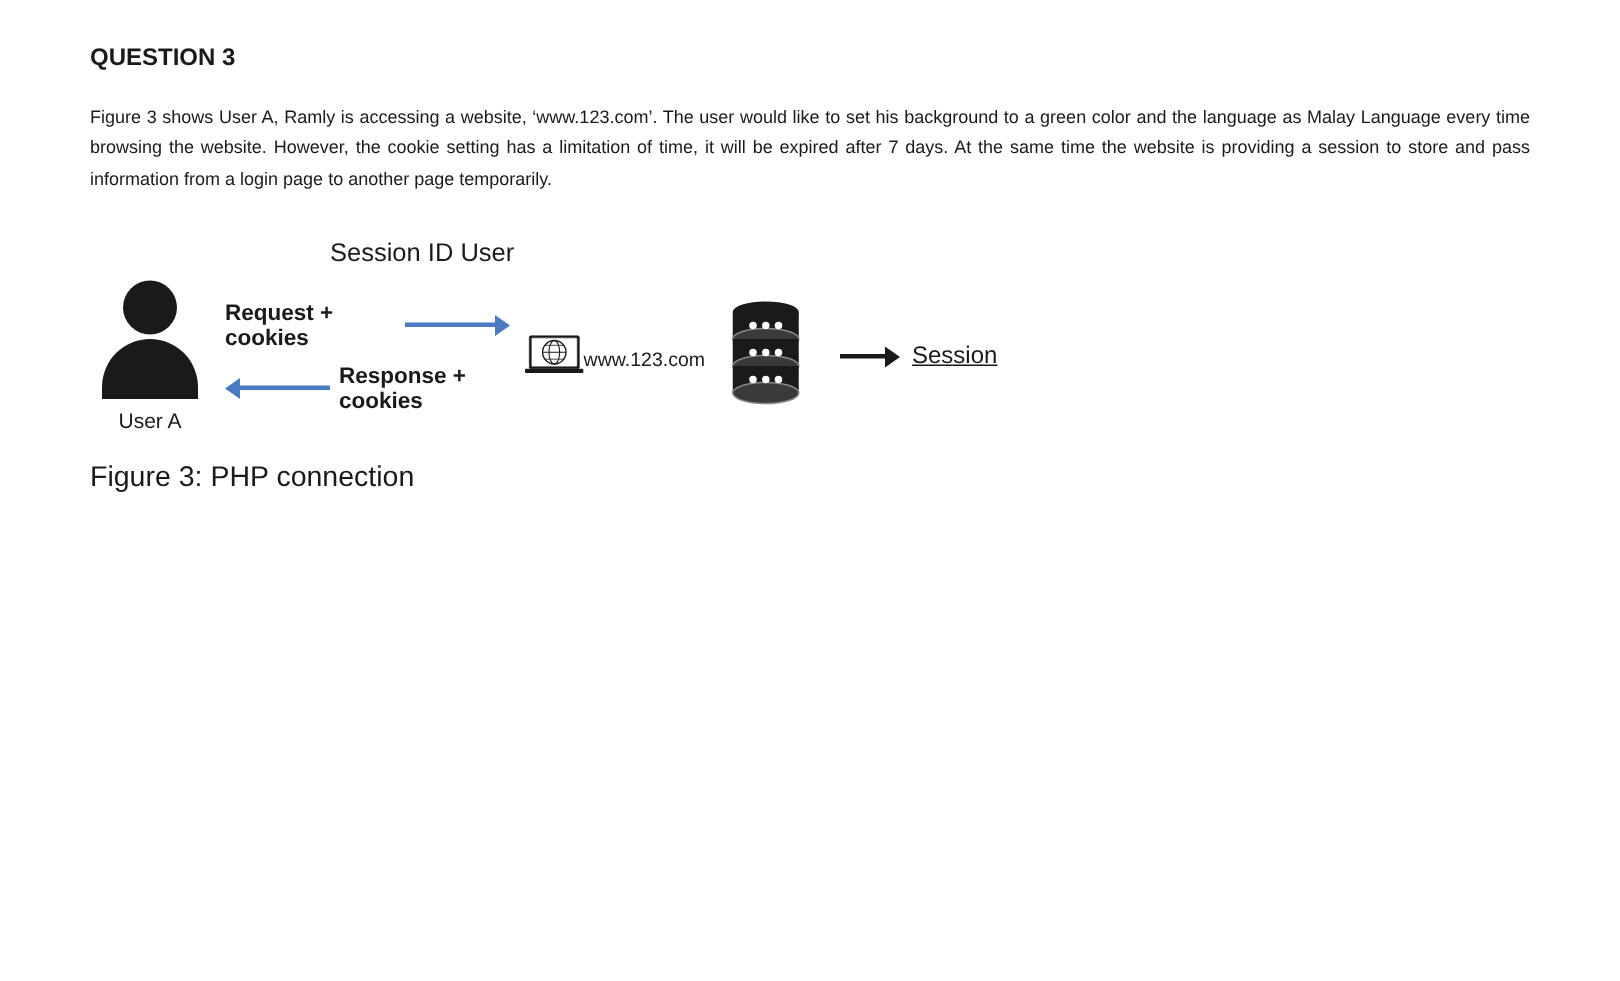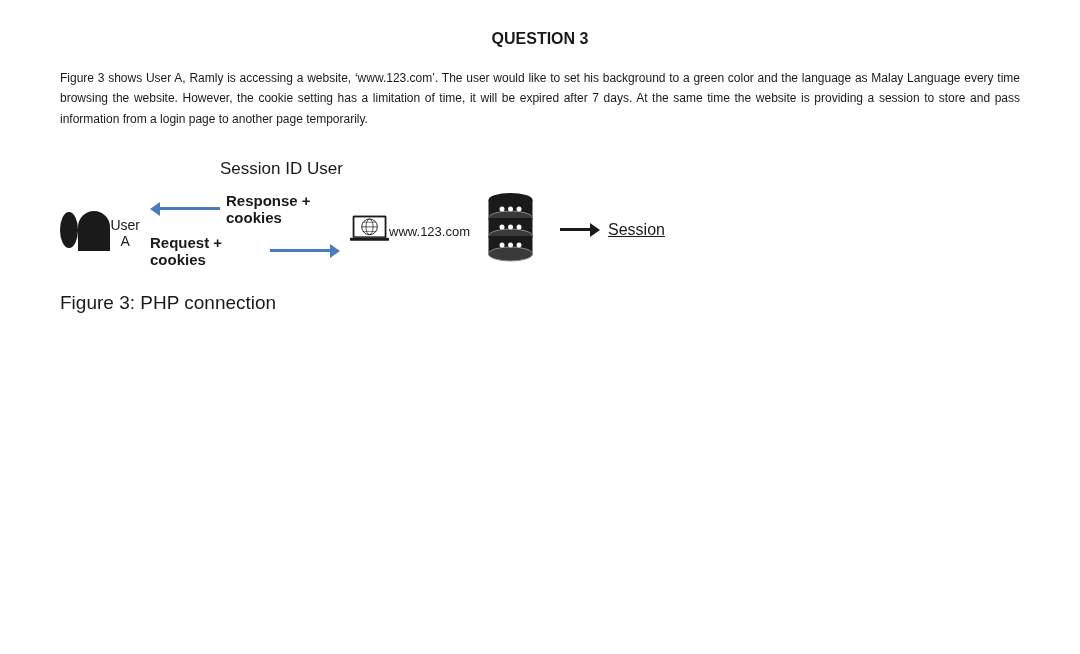--- a/index.html
+++ b/index.html
@@ -10,21 +10,20 @@
       color: #1a1a1a;
       width: 1080px;
       height: 654px;
       overflow: hidden;
       padding: 30px 60px;
     }
     .question-title {
       font-weight: bold;
       font-size: 16px;
       margin-bottom: 20px;
-      text-align: center;
     }
     .question-body {
       font-size: 12px;
       line-height: 1.7;
       text-align: justify;
       margin-bottom: 30px;
     }
     .diagram-area {
       display: flex;
       flex-direction: column;
@@ -39,20 +38,21 @@
     }
     .diagram-row {
       display: flex;
       align-items: center;
       gap: 10px;
       position: relative;
     }
     
     .user-figure {
       display: flex;
+      flex-direction: column;
       align-items: center;
       width: 80px;
     }
     .user-head {
       width: 36px;
       height: 36px;
       background: #1a1a1a;
       border-radius: 50%;
     }
     .user-body {
@@ -189,31 +189,31 @@
     <div class="diagram-row">
 
       <div class="user-figure">
         <div class="user-head"></div>
         <div class="user-body"></div>
         <div class="user-label">User A</div>
       </div>
 
       <div class="arrows-block">
         <div class="arrow-row">
+          <span>Request + cookies</span>
+          <div class="arrow-right">
+            <div class="arrow-line-right"></div>
+          </div>
+        </div>
+        <div class="arrow-row">
           <div class="arrow-left">
             <div class="arrow-line-left"></div>
           </div>
           <span>Response + cookies</span>
         </div>
-        <div class="arrow-row">
-          <span>Request + cookies</span>
-          <div class="arrow-right">
-            <div class="arrow-line-right"></div>
-          </div>
-        </div>
       </div>
 
       <div class="laptop-container">
         <svg class="laptop-svg" viewBox="0 0 110 85">
 
           <rect x="8" y="4" width="94" height="62" rx="3" ry="3" fill="#1a1a1a" stroke="#1a1a1a" stroke-width="1"></rect>
           <rect x="12" y="8" width="86" height="54" rx="2" ry="2" fill="#ffffff" stroke="#333" stroke-width="1"></rect>
 
           <circle cx="55" cy="35" r="22" fill="none" stroke="#1a1a1a" stroke-width="2.5"></circle>
           <ellipse cx="55" cy="35" rx="10" ry="22" fill="none" stroke="#1a1a1a" stroke-width="2"></ellipse>

